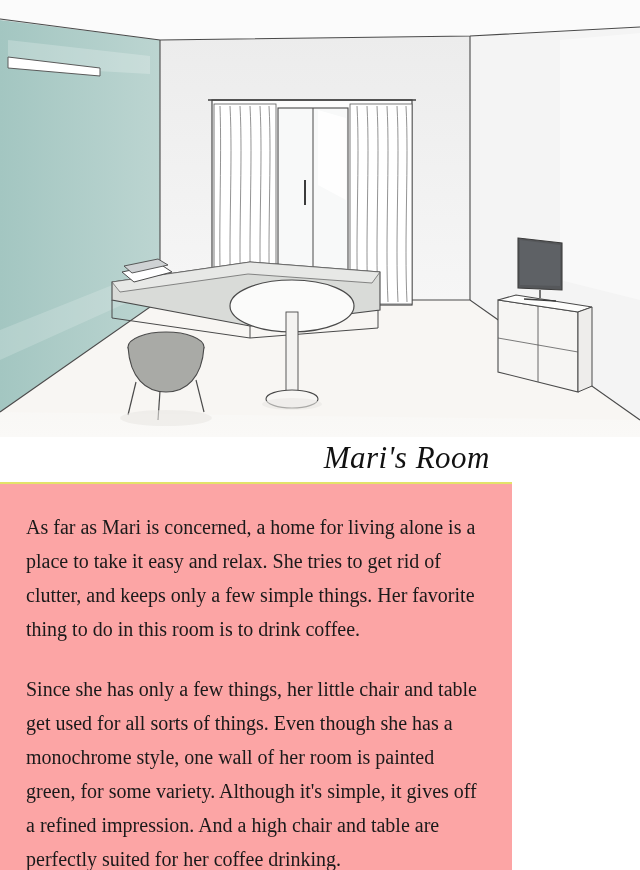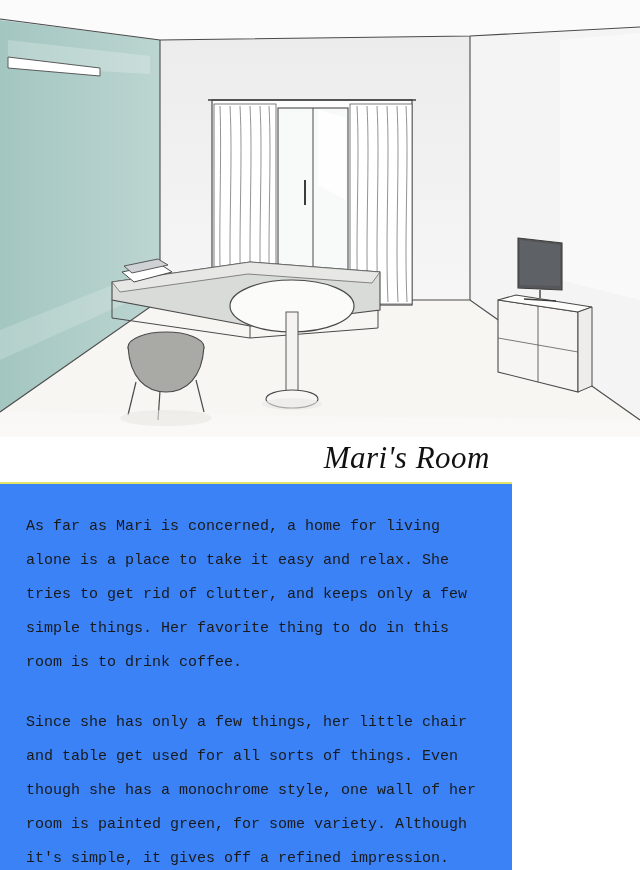--- a/index.html
+++ b/index.html
@@ -10,21 +10,21 @@
   body {
     width: 640px;
     height: 870px;
     font-family: "Liberation Serif", serif;
     overflow: hidden;
   }
   .page {
     position: relative;
     width: 512px;
     height: 870px;
-    background: #3b82f6;
+    background: #fca5a5;
   }
 
   
   .illustration {
     position: relative;
     width: 640px;
     height: 437px;
     background: #ffffff;
     overflow: hidden;
   }
@@ -55,22 +55,22 @@
     height: 2px;
     width: 100%;
     background: #e3e36a;
   }
 
   
   .body-copy {
     padding: 26px 28px 0 26px;
   }
   .para {
-    font-family: Liberation Mono, monospace;
-    font-size: 15px;
+    font-family: Liberation Serif, serif;
+    font-size: 20px;
     line-height: 34px;
     color: #1a1a1a;
     margin: 0 0 26px 0;
     text-align: left;
   }
   .para:last-child { margin-bottom: 8px; }
 </style>
 </head>
 <body>
 

